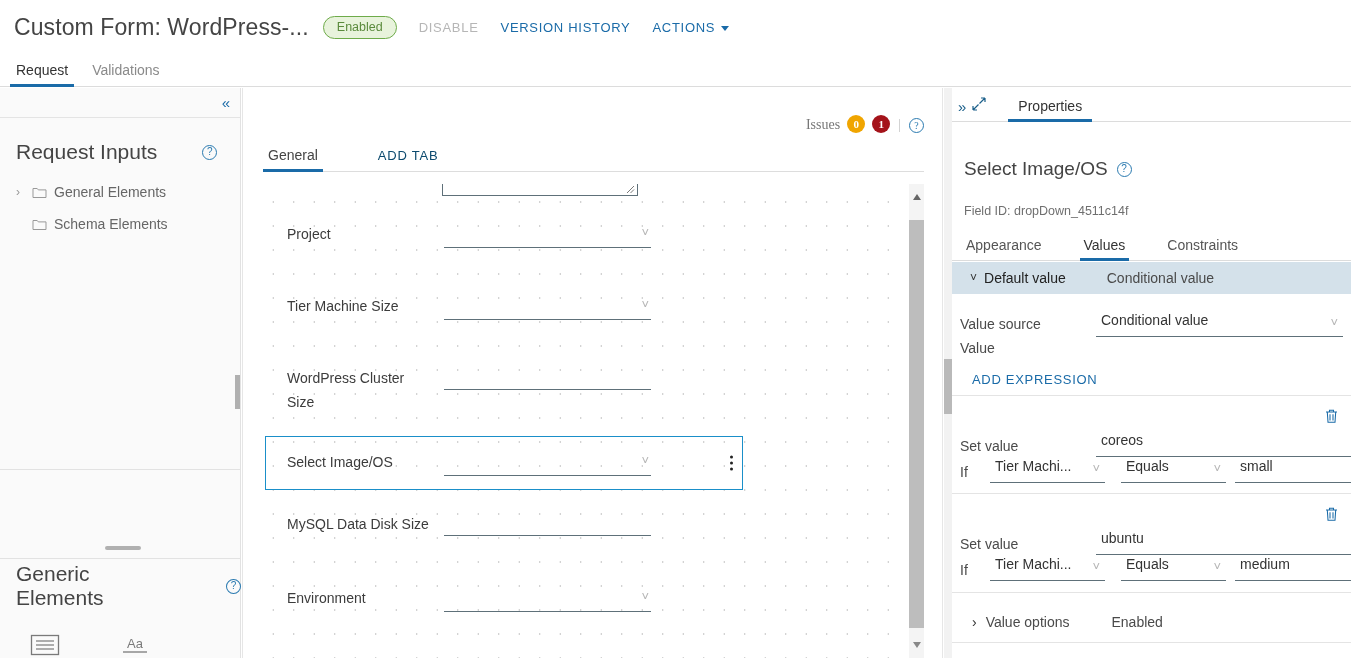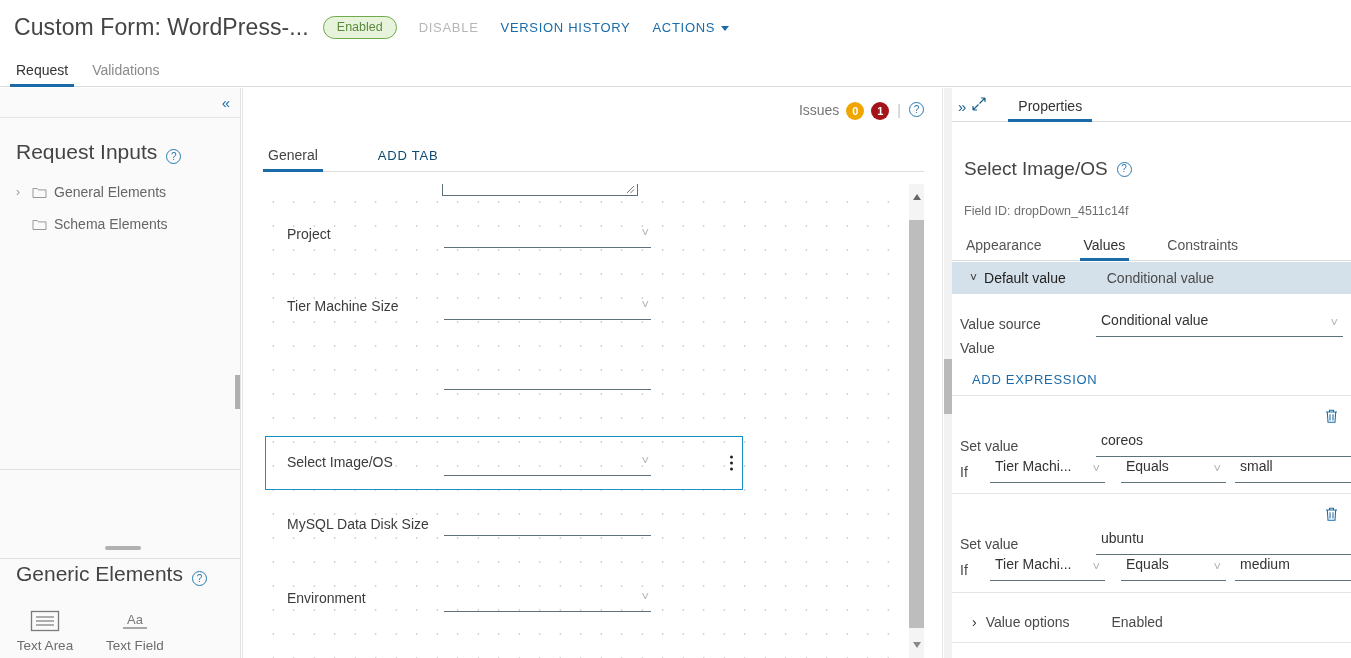--- a/index.html
+++ b/index.html
@@ -57,21 +57,21 @@
   .sidebar {
     position: absolute; left: 0; top: 88px; width: 241px; height: 570px;
     background: #fafafa; border-right: 1px solid #e2e2e2;
   }
   .sidebar-collapse-row {
     height: 30px; display: flex; justify-content: flex-end; align-items: center;
     padding-right: 10px; border-bottom: 1px solid #e4e4e4;
   }
   .chev-left { color: #1a6ba8; font-size: 15px; cursor: pointer; line-height: 1; }
   .panel-heading {
-    display: flex; align-items: flex-end; padding: 22px 0 6px 16px;
+    display: flex; align-items: center; padding: 22px 0 6px 16px; gap: 36px;
   }
   .panel-heading .title { font-size: 21px; color: #444; font-weight: 400; }
   .help-circle {
     display: inline-flex; align-items: center; justify-content: center;
     width: 15px; height: 15px; border-radius: 50%;
     border: 1px solid #2a7ab0; color: #2a7ab0; font-size: 10px;
     margin-left: 9px; cursor: pointer; line-height: 1; font-weight: 400;
   }
   .tree-item {
     display: flex; align-items: center; height: 32px; padding-left: 16px;
@@ -112,22 +112,22 @@
   
   .canvas-wrap {
     position: absolute; left: 242px; top: 88px; width: 701px; height: 570px;
     background: #fff; border-left: 1px solid #e6e6e6; border-right: 1px solid #e6e6e6;
   }
   .splitter-left {
     position: absolute; left: 235px; top: 375px; width: 5px; height: 34px;
     background: #b0b0b0; cursor: ew-resize;
   }
   .issues-row {
-    position: absolute; right: 18px; top: 14px; display: flex; align-items: flex-start;
-    font-size: 14px; color: #777;
+    position: absolute; right: 18px; top: 27px; display: flex; align-items: flex-end;
+    font-size: 14px; color: #777; font-family: Liberation Serif, serif;
   }
   .badge {
     display: inline-flex; align-items: center; justify-content: center;
     width: 18px; height: 18px; border-radius: 50%; color: #fff;
     font-size: 11px; font-weight: bold; margin-left: 7px;
   }
   .badge.warn { background: #f0a500; }
   .badge.err { background: #a4131a; }
   .issues-sep { margin: 0 8px; color: #c3c3c3; }
 
@@ -381,20 +381,21 @@
       </div>
 
       <div class="form-row" style="top:110px;height:30px;">
         <div class="form-label">Tier Machine Size</div>
         <div class="form-control">
           <span class="ctrl-caret">˅</span>
         </div>
       </div>
 
       <div class="form-row" style="top:182px;height:48px;">
+        <div class="form-label">WordPress Cluster Size</div>
         <div class="form-control" style="height:24px;"></div>
       </div>
 
       <div class="form-row" style="top:252px;height:58px;">
         <div class="selected-box" style="top:0;">
           <div class="dots-menu">
             <i></i>
               <i></i>
               <i></i>
           </div>

